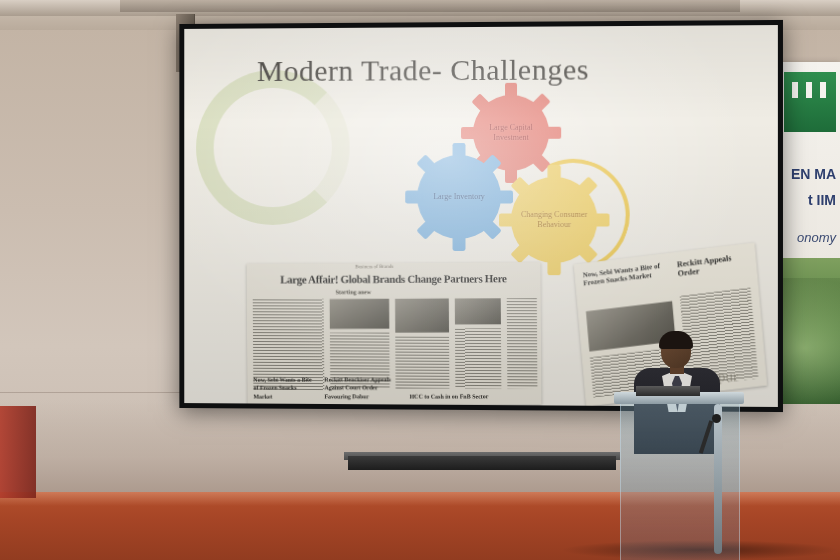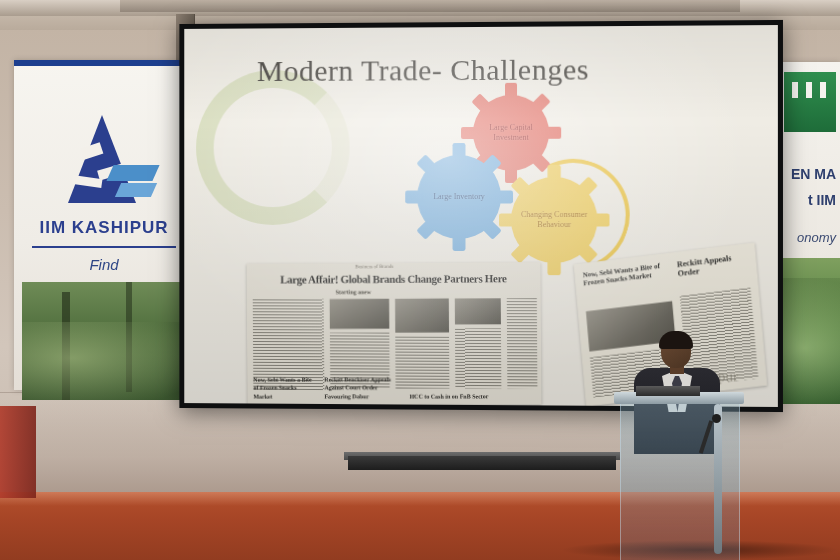--- a/index.html
+++ b/index.html
@@ -405,38 +405,20 @@
   <div class="wall-top"></div>
   <div class="ceiling-beam"></div>
   <div class="ceiling-pipe"></div>
   <div class="vent"></div>
 
   <div class="floor"></div>
   <div class="floor-shine"></div>
   <div class="curtain-left"></div>
   <div class="shadow-floor"></div>
 
-  <div class="banner banner-left">
-    <div class="band-blue"></div>
-    <div class="logo-wrap">
-      <div class="logo-a"></div>
-      <div class="logo-cut1"></div>
-      <div class="logo-cut2"></div>
-      <div class="logo-cut3"></div>
-      <div class="logo-swoosh"></div>
-      <div class="logo-swoosh2"></div>
-    </div>
-    <div class="iim-text">IIM KASHIPUR</div>
-    <div class="line"></div>
-    <div class="find-text">Find</div>
-    <div class="photo">
-      <div class="trunk"></div>
-      <div class="trunk2"></div>
-    </div>
-  </div>
 
   <div class="banner banner-right">
     <div class="green-block">
       <div class="slot" style="left:8px"></div>
       <div class="slot" style="left:22px"></div>
       <div class="slot" style="left:36px"></div>
     </div>
     <div class="txt1">EN MA</div>
     <div class="txt2">t IIM</div>
     <div class="txt3">onomy</div>

